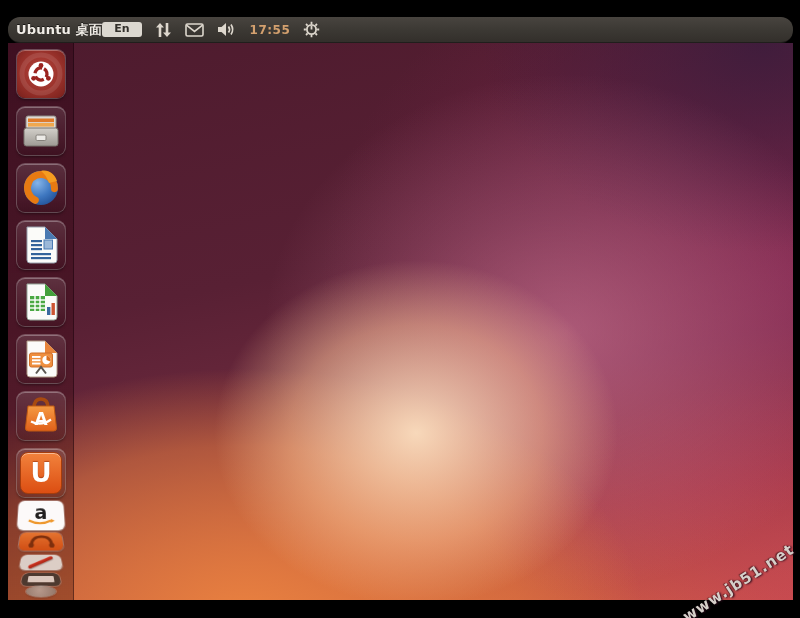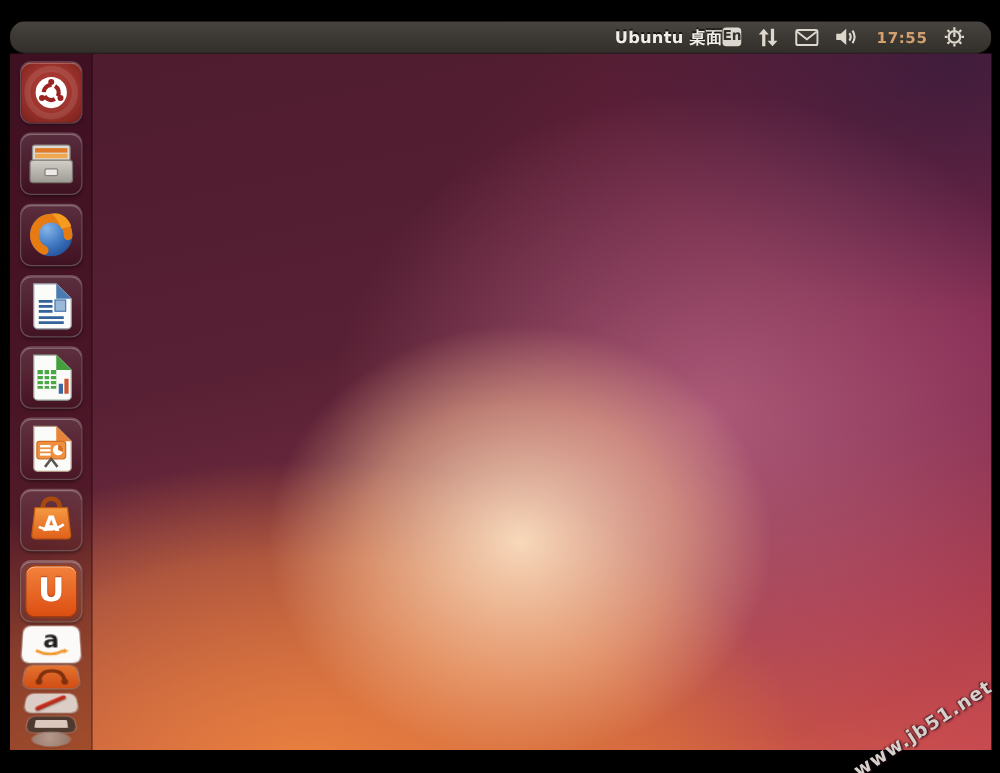--- a/index.html
+++ b/index.html
@@ -4,26 +4,26 @@
 <style>
   * { margin:0; padding:0; box-sizing:border-box; }
   html,body { width:800px; height:618px; background:#000; overflow:hidden;
               font-family:"DejaVu Sans","Liberation Sans",sans-serif; }
   .screen { position:absolute; left:8px; top:17px; width:785px; height:583px; }
 
   
   .panel { position:absolute; top:0; left:0; right:0; height:26px;
            background:linear-gradient(180deg,#48443f 0%,#3b3833 55%,#332f2b 100%);
            border-bottom:1px solid rgba(0,0,0,0.55);
-           display:flex; align-items:center; justify-content:flex-end;border-radius:12px; }
+           display:flex; align-items:center; justify-content:flex-start;border-radius:12px; }
   .panel-title { margin-left:8px; font-size:13px; font-weight:bold; color:#f1ede7;
                  text-shadow:0 -1px 0 rgba(0,0,0,0.6); letter-spacing:0.2px; }
   .tray { display:flex; align-items:center; gap:13px; margin-right:21px; }
   .kbd-badge { background:#dcd8d0; color:#33302b; font-size:11px; font-weight:bold;
-               border-radius:3px; padding:1px 0 2px; line-height:12px; }
+               border-radius:3px; padding:1px 12px 2px; line-height:12px; }
   .tray svg { display:block; }
   .clock { font-size:12px; font-weight:bold; color:#d3a06e; letter-spacing:0.5px; }
 
   
   .desktop { position:absolute; top:26px; left:0; right:0; bottom:0;
     background:
       radial-gradient(ellipse 280px 240px at 52% 70%, rgba(255,228,195,0.92), rgba(252,196,150,0.5) 45%, rgba(250,180,130,0) 72%),
       radial-gradient(ellipse 500px 310px at 30% 103%, rgba(236,132,64,0.95), rgba(230,124,62,0.55) 55%, rgba(228,118,60,0) 80%),
       radial-gradient(ellipse 430px 370px at 71% 52%, rgba(216,130,160,0.55), rgba(205,110,145,0) 70%),
       radial-gradient(ellipse 400px 300px at 96% 0%, rgba(58,28,60,0.85), rgba(58,28,60,0) 70%),

